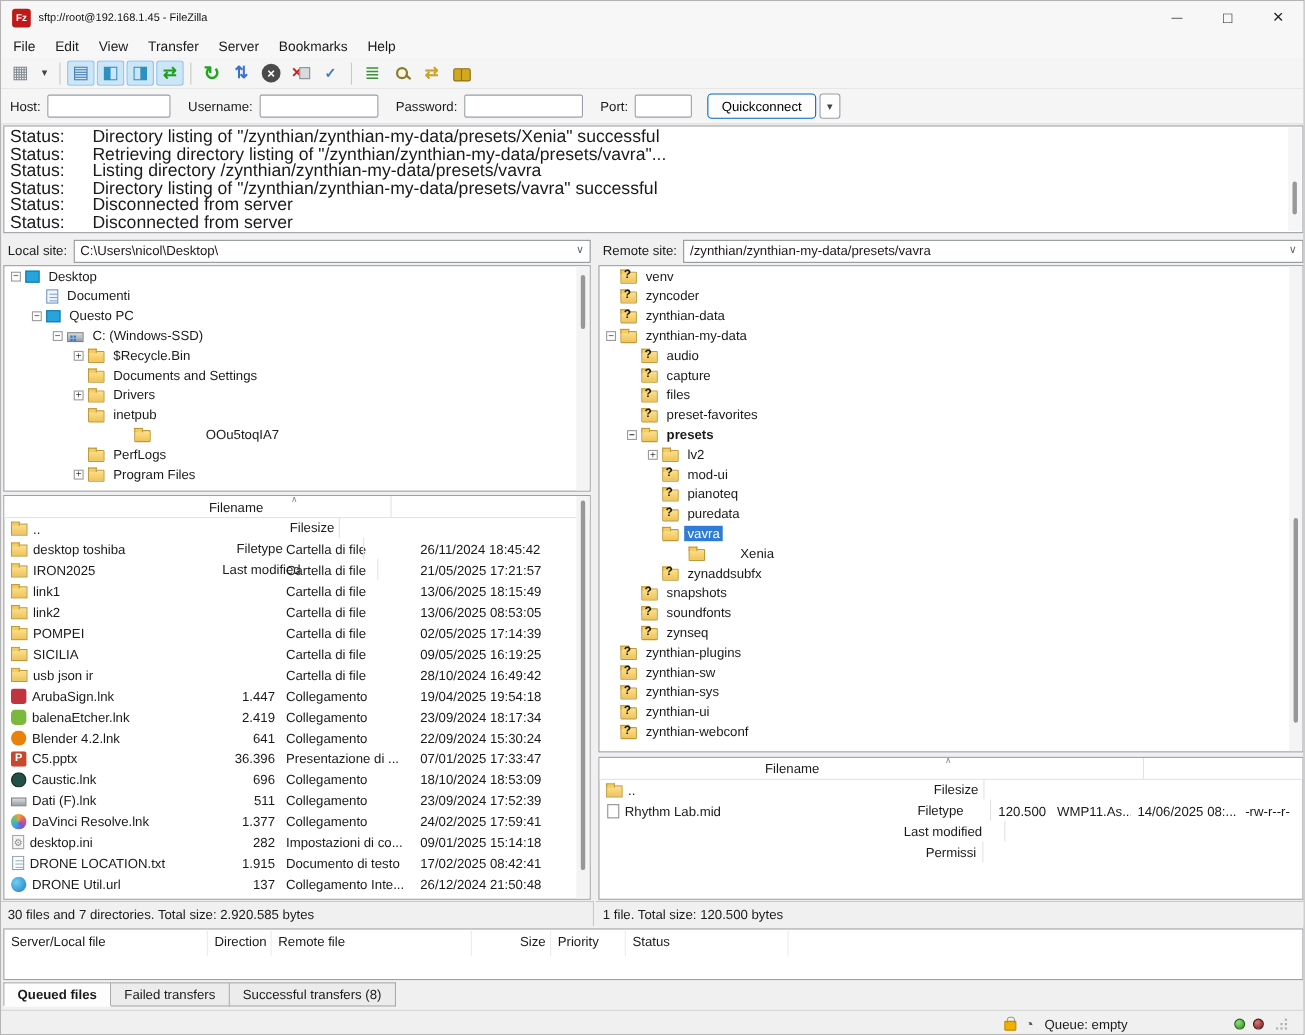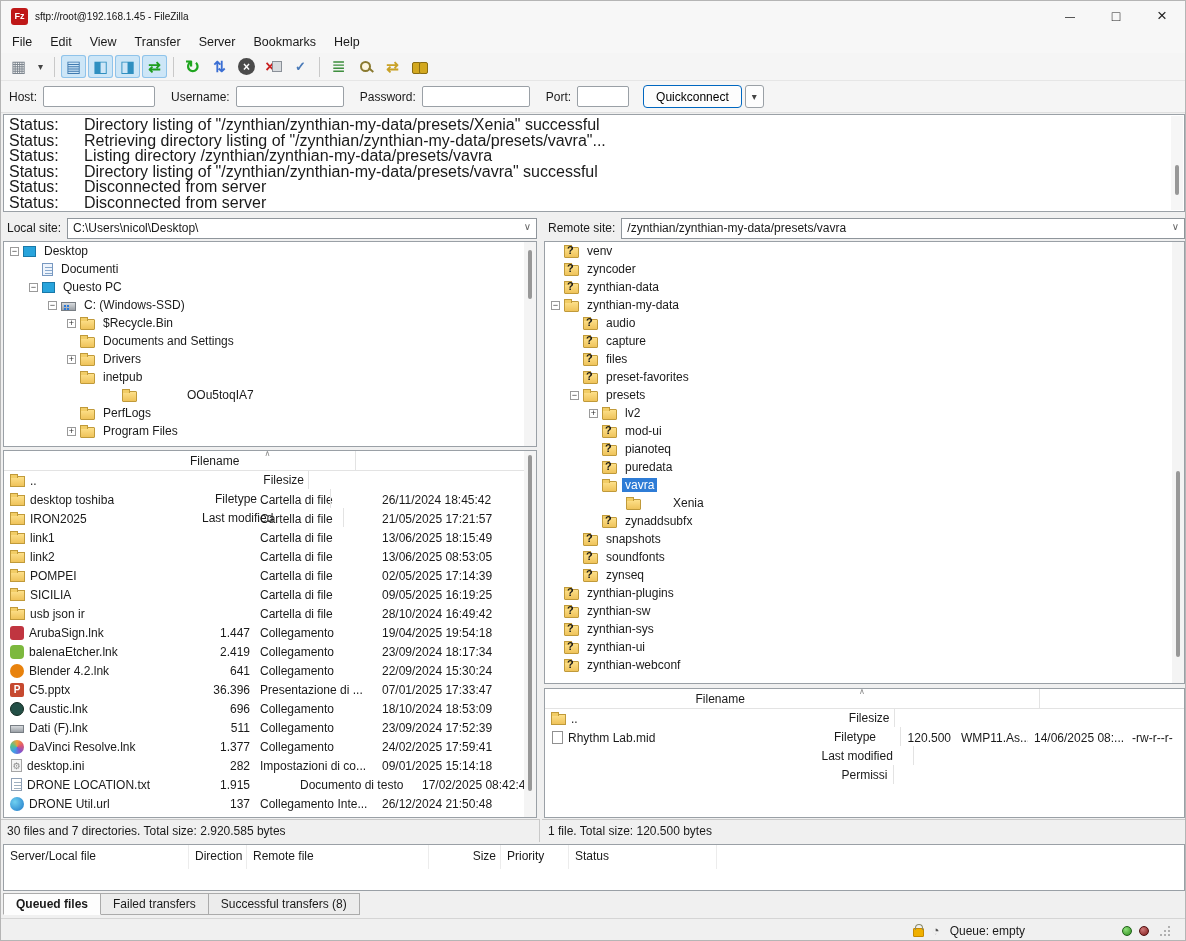--- a/index.html
+++ b/index.html
@@ -380,21 +380,21 @@
         <div class="tree-row" style="padding-left: 25px;">
           <span class="expander-spacer"></span>
           <span class="ticon i-folder q"></span>
           <span class="tlabel">files</span>
         </div>
         <div class="tree-row" style="padding-left: 25px;">
           <span class="expander-spacer"></span>
           <span class="ticon i-folder q"></span>
           <span class="tlabel">preset-favorites</span>
         </div>
-        <div class="tree-row" style="padding-left: 25px;">
+        <div class="tree-row" style="padding-left: 25px; font-weight: bold;">
           <span class="expander open"></span>
           <span class="ticon i-folder"></span>
           <span class="tlabel">presets</span>
         </div>
         <div class="tree-row" style="padding-left: 44px;">
           <span class="expander closed"></span>
           <span class="ticon i-folder"></span>
           <span class="tlabel">lv2</span>
         </div>
         <div class="tree-row" style="padding-left: 44px;">
@@ -731,21 +731,21 @@
           </span>
         </div>
         <div class="list-row">
           <span class="cell" style="width: 172px;">
             <span class="fi fi-text-file"></span>
             <span>DRONE LOCATION.txt</span>
           </span>
           <span class="cell num" style="width: 78px;">
             <span>1.915</span>
           </span>
-          <span class="cell" style="width: 122px; margin-left: 40px;">
+          <span class="cell" style="width: 122px;">
             <span>Documento di testo</span>
           </span>
           <span class="cell" style="width: 148px;">
             <span>17/02/2025 08:42:41</span>
           </span>
         </div>
         <div class="list-row">
           <span class="cell" style="width: 172px;">
             <span class="fi fi-edge-link"></span>
             <span>DRONE Util.url</span>

